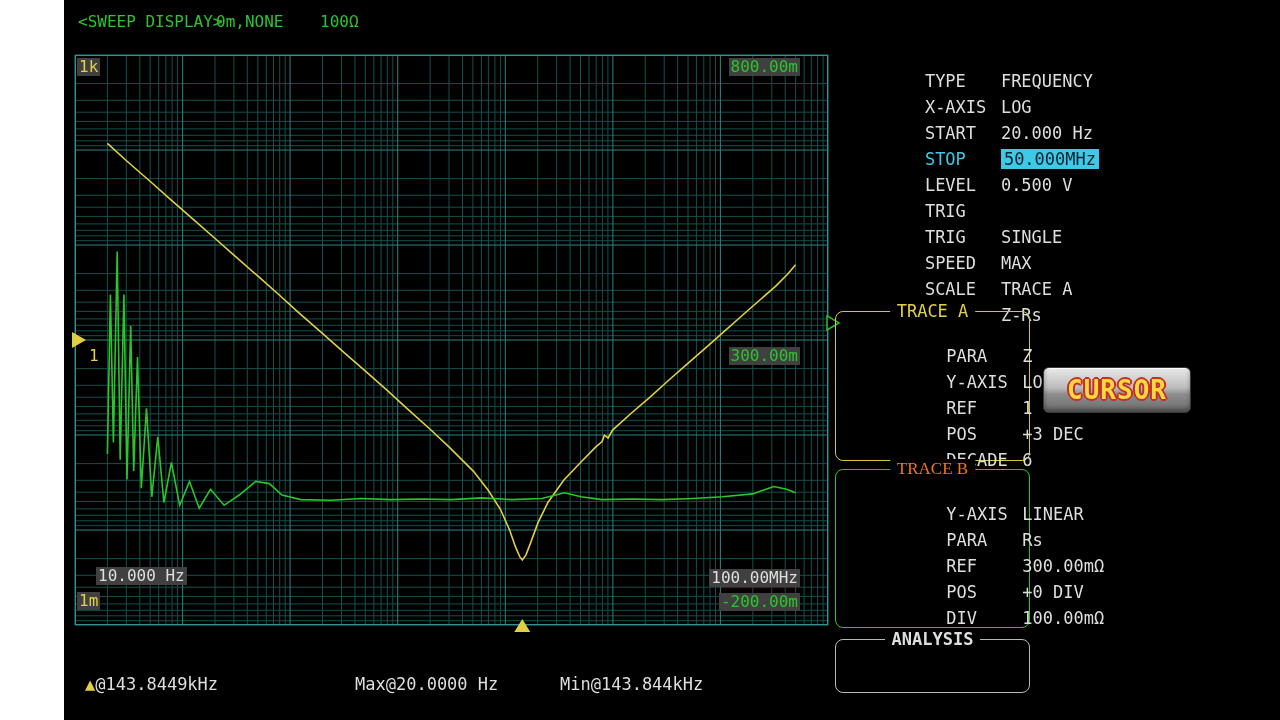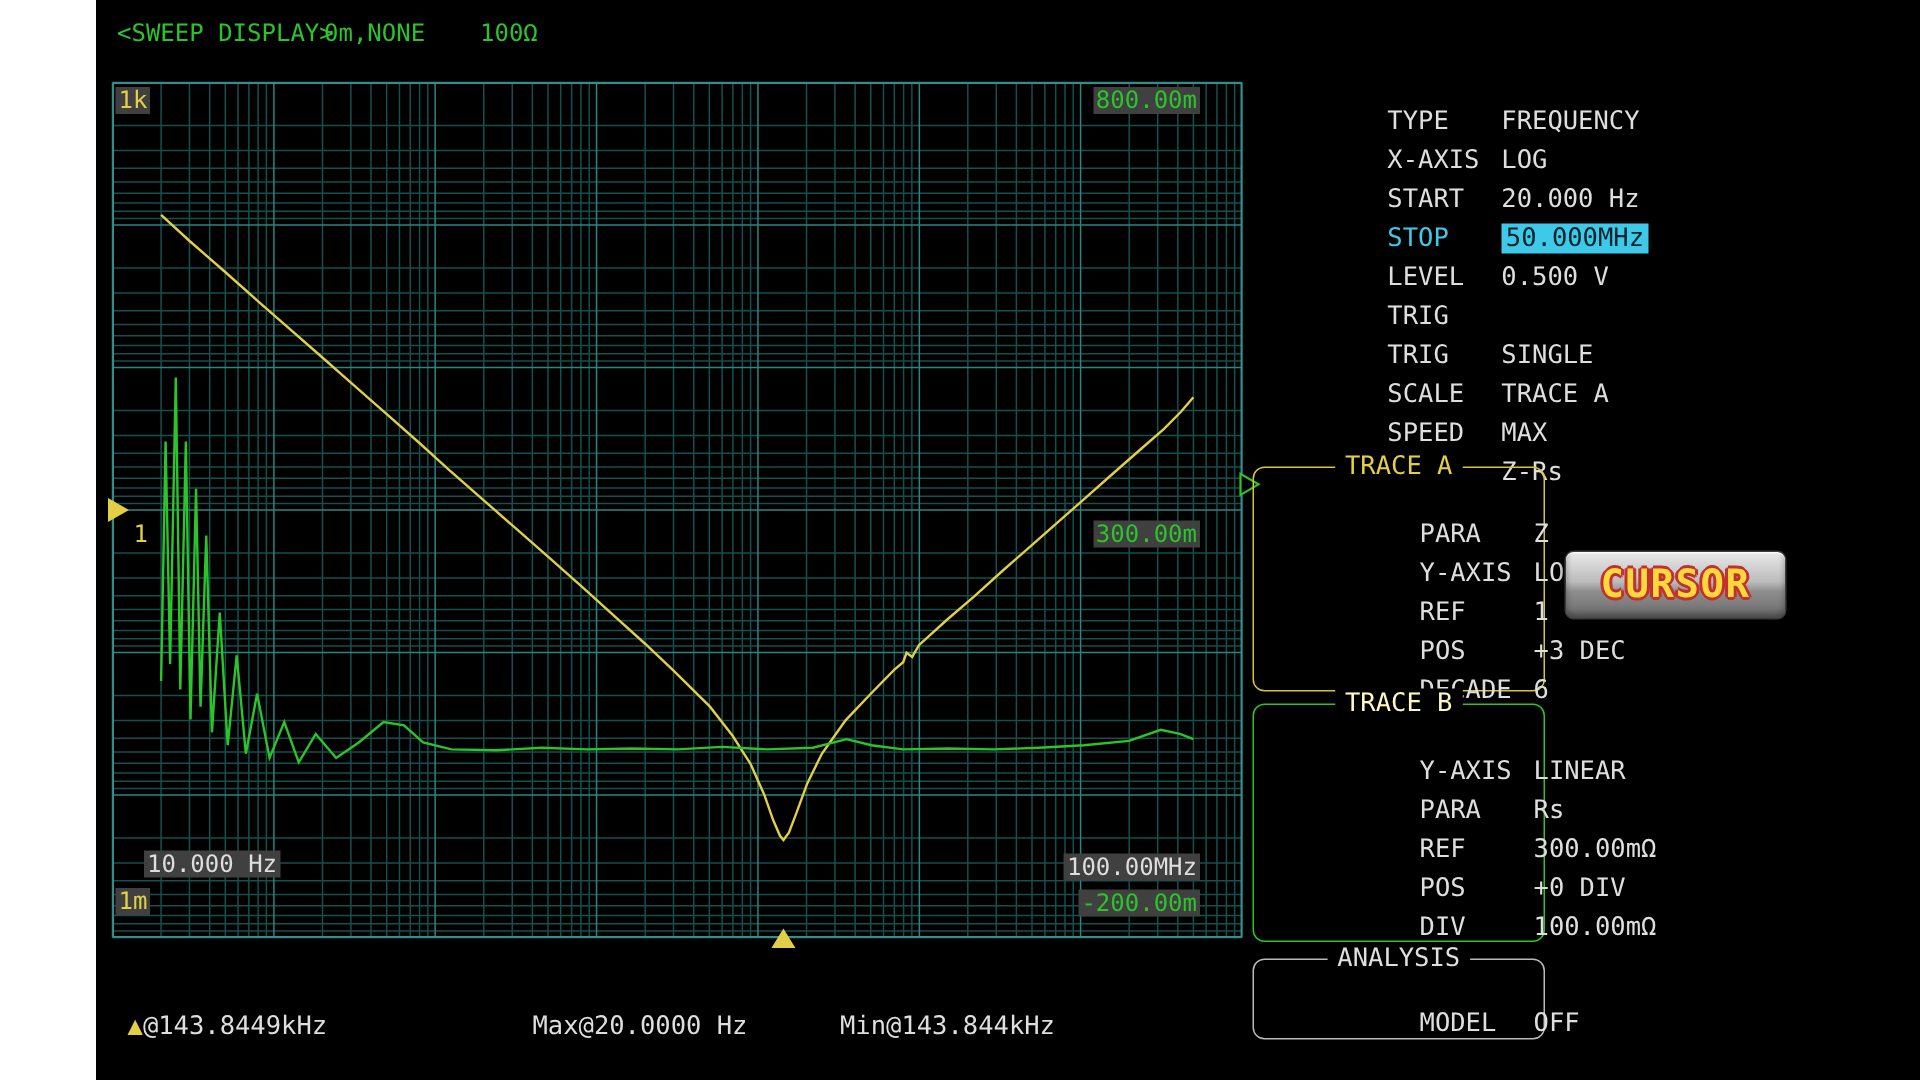--- a/index.html
+++ b/index.html
@@ -28,25 +28,25 @@
   .settings{position:absolute;left:779px;top:51px;width:250px;}
   .srow{height:26px;font-size:17px;color:#dedede;white-space:pre;}
   .slabel{display:inline-block;width:76px;}
   .row-stop .slabel{color:#3ec9e9;}
   .row-stop .svalue{background:#3ec9e9;color:#01242c;padding:0 3px;}
 
   
   .box{position:absolute;left:771px;width:193px;border-radius:8px;}
   .box-a{top:311px;height:148px;border:1px solid #d8c33a;}
   .box-b{top:469px;height:157px;border:1px solid #2bc42b;}
-  .box-c{top:639px;height:52px;border:1px solid #b9b9b9;}
+  .box-c{top:639px;height:52px;border:1px solid #b9b9b9;font-weight:bold;}
   .box-title{position:absolute;top:-11px;left:50%;transform:translateX(-50%);
              background:#000;padding:0 7px;font-size:17px;white-space:nowrap;}
   .box-a .box-title{color:#e3cf45;}
-  .box-b .box-title{color:#fef9c3;}
+  .box-b .box-title{color:#f97316;font-family:Liberation Serif, serif;}
   .box-c .box-title{color:#dedede;}
   .box-rows{position:absolute;left:8px;top:14px;}
   .box-c .box-rows{top:12px;}
 
   
   .cursor-btn{position:absolute;left:979px;top:367px;width:146px;height:44px;border-radius:6px;
       border:1px solid #3a3a3a;
       background:linear-gradient(180deg,#e9e9e9 0%,#bcbcbc 45%,#8d8d8d 60%,#6b6b6b 100%);
       box-shadow:inset 0 1px 0 rgba(255,255,255,.85),inset 0 -3px 4px rgba(0,0,0,.35),0 2px 5px rgba(0,0,0,.6);
       color:#ffd83c;font-size:26px;font-weight:bold;text-align:center;line-height:44px;letter-spacing:1px;
@@ -224,24 +224,24 @@
       <div class="srow">
         <span class="slabel">LEVEL</span><span class="svalue">0.500 V</span>
       </div>
       <div class="srow">
         <span class="slabel">TRIG</span><span class="svalue"></span>
       </div>
       <div class="srow">
         <span class="slabel">TRIG</span><span class="svalue">SINGLE</span>
       </div>
       <div class="srow">
+        <span class="slabel">SPEED</span><span class="svalue">MAX</span>
+      </div>
+      <div class="srow">
         <span class="slabel">SCALE</span><span class="svalue">TRACE A</span>
-      </div>
-      <div class="srow">
-        <span class="slabel">SPEED</span><span class="svalue">MAX</span>
       </div>
       <div class="srow">
         <span class="slabel">FUNC</span><span class="svalue">Z-Rs</span>
       </div>
     </div>
 
     <div class="box box-a">
       <div class="box-title">TRACE A</div>
       <div class="box-rows">
         <div class="srow">
@@ -278,25 +278,20 @@
           <span class="slabel">POS</span><span class="svalue">+0 DIV</span>
         </div>
         <div class="srow">
           <span class="slabel">DIV</span><span class="svalue">100.00mΩ</span>
         </div>
       </div>
     </div>
 
     <div class="box box-c">
       <div class="box-title">ANALYSIS</div>
-      <div class="box-rows">
-        <div class="srow">
-          <span class="slabel">MODEL</span><span class="svalue">OFF</span>
-        </div>
-      </div>
     </div>
 
     <div class="readout-col col1">
       <div class="rhead"><span class="rmark">▲</span><span>@143.8449kHz</span></div>
       
       
     </div>
     <div class="readout-col col2">
       <div class="rhead">Max@20.0000 Hz</div>
       

